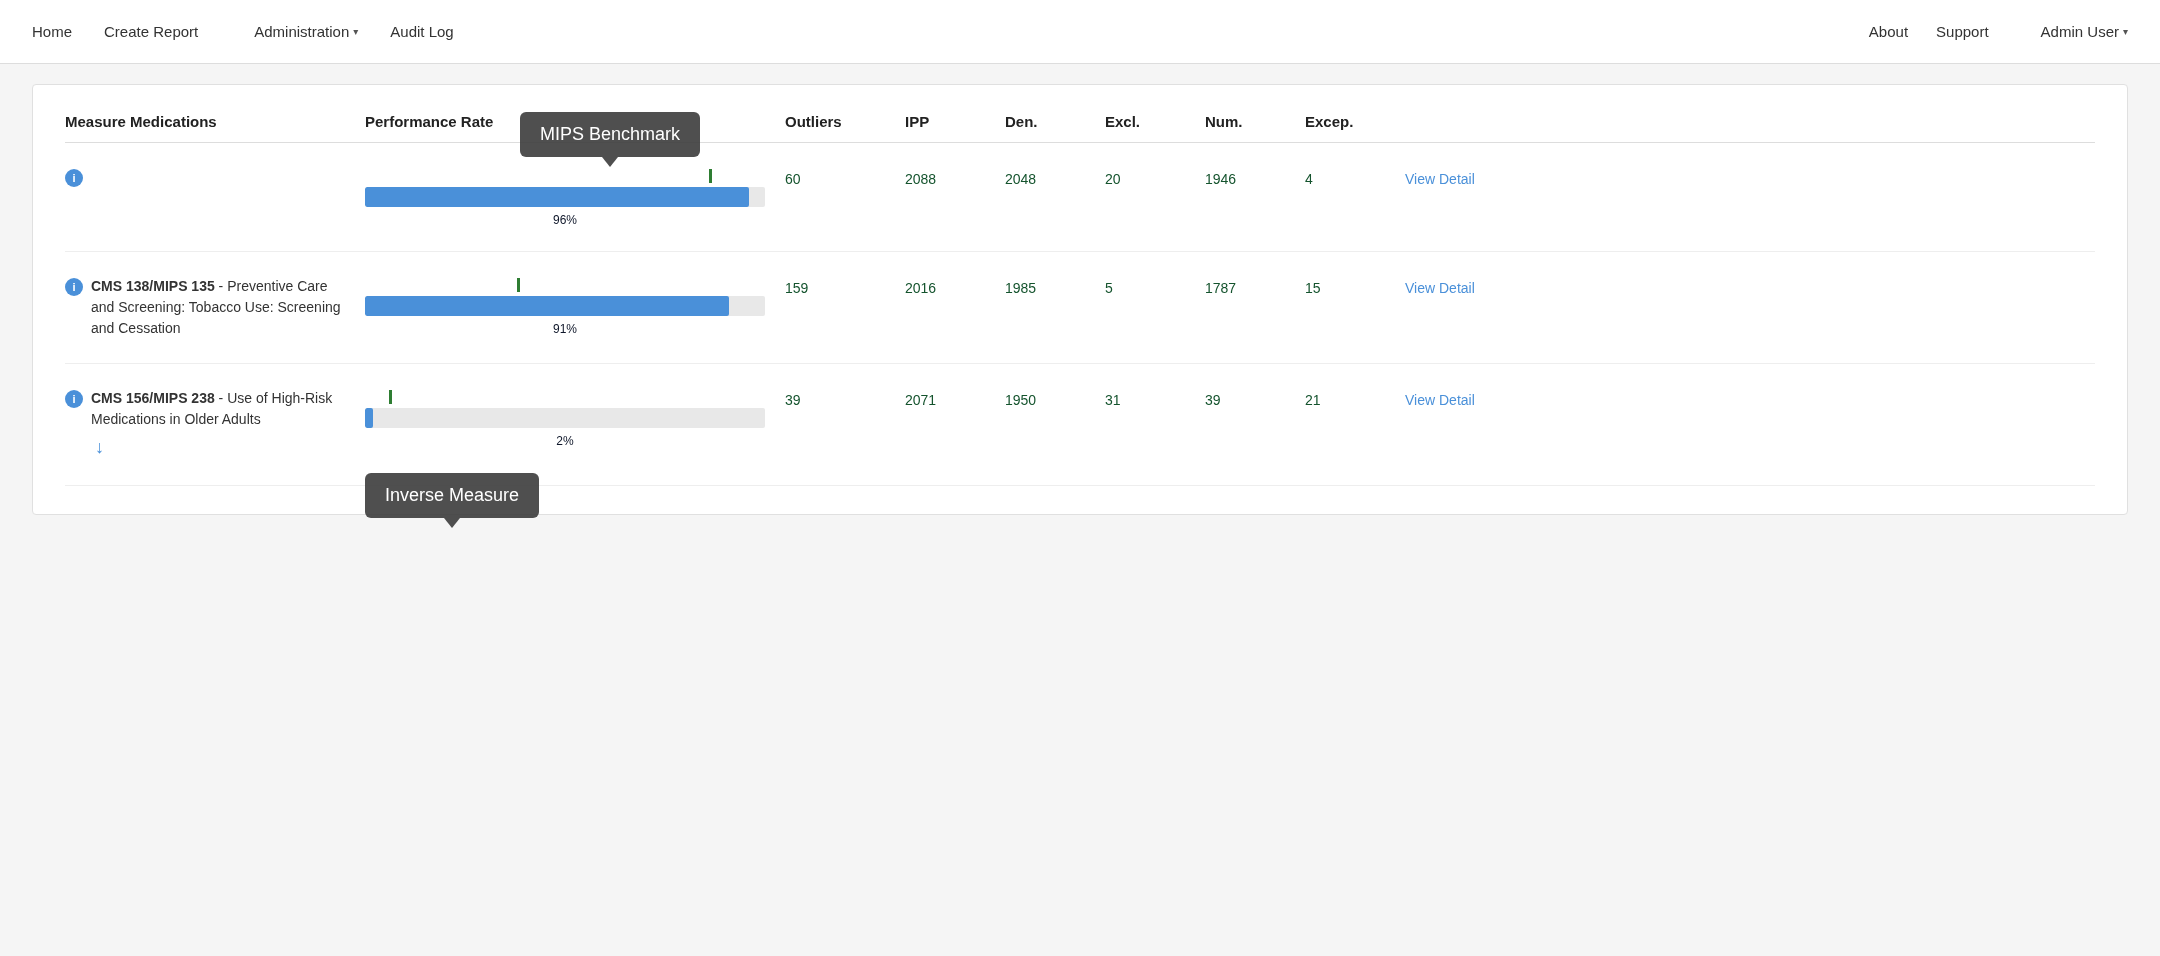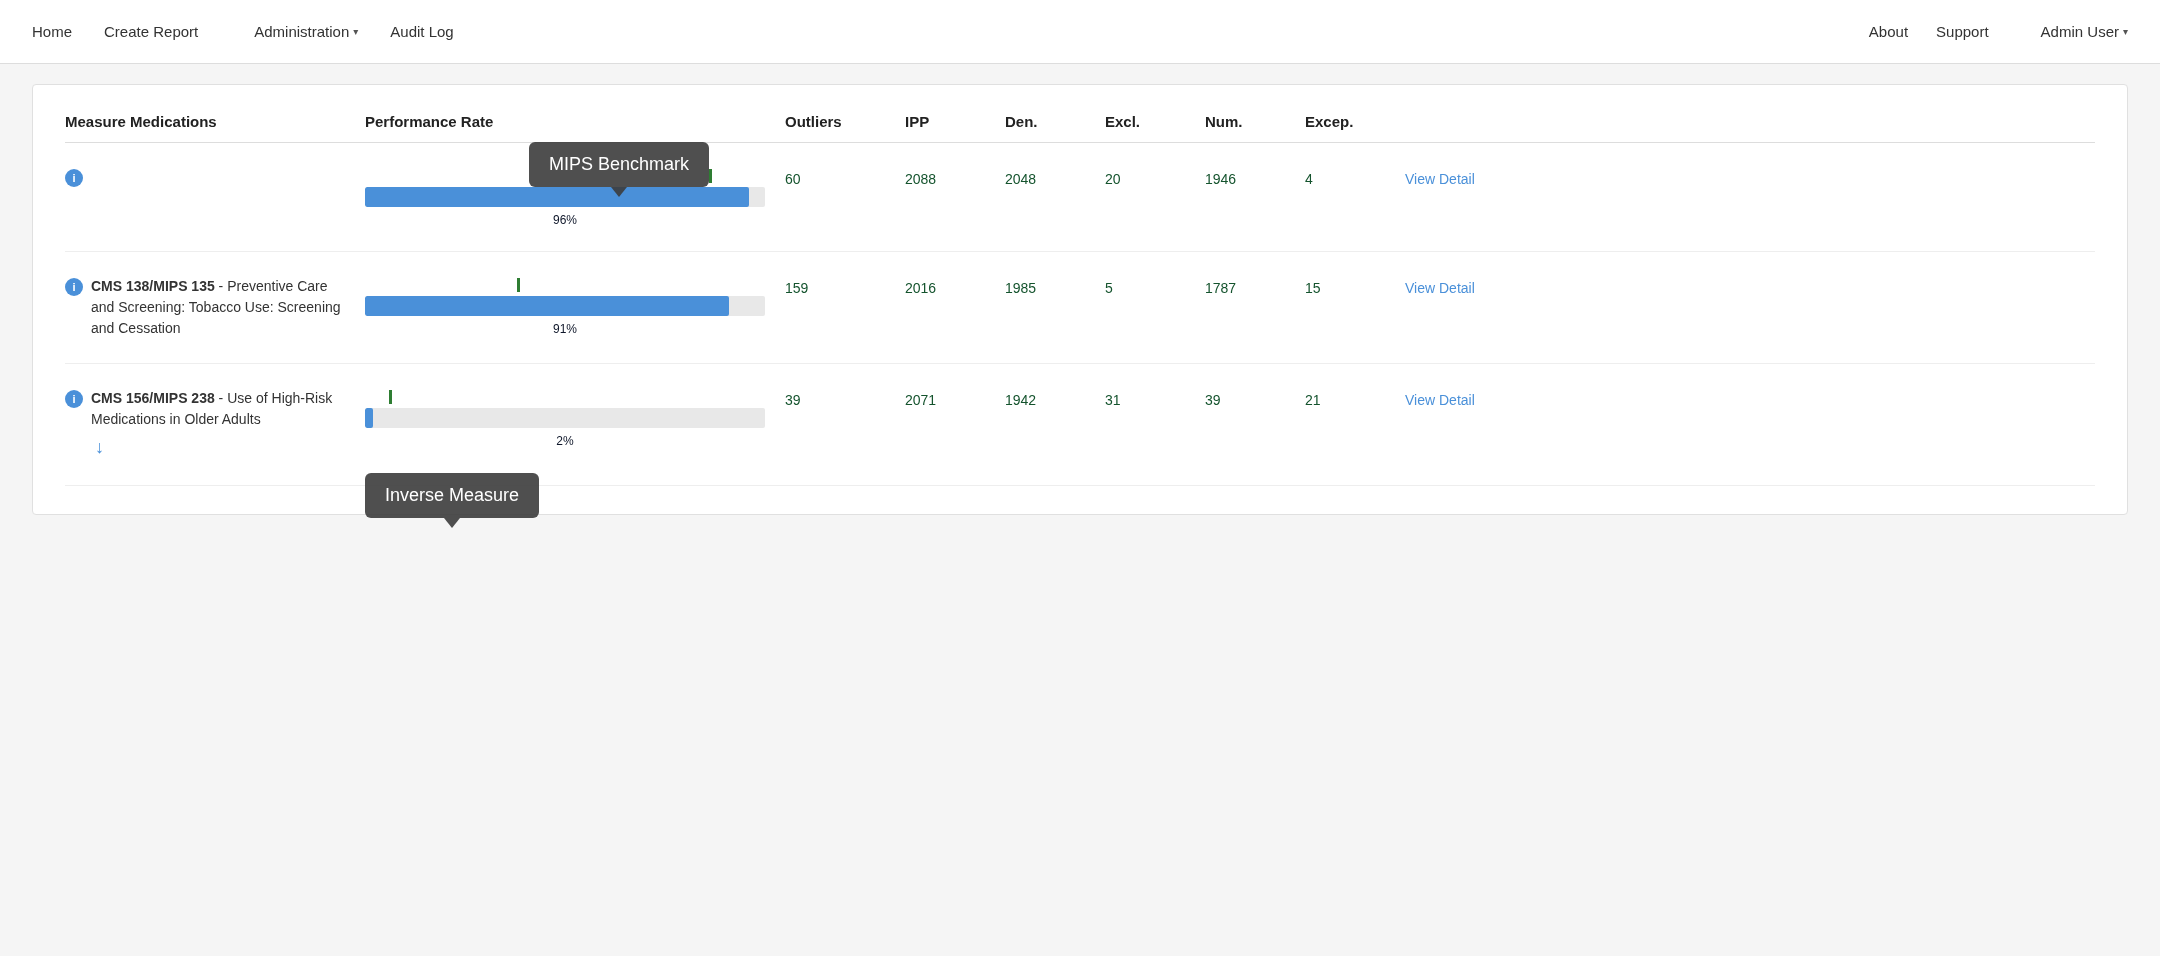--- a/index.html
+++ b/index.html
@@ -243,21 +243,21 @@
     <div></div>
   </div>
 
   <div class="table-row">
     <div class="measure-desc">
       <span class="info-icon">i</span>
     </div>
 
     <div class="performance-cell" style="position:relative;">
 
-      <div class="tooltip-box mips-tooltip" style="position:absolute; top:-55px; left:164px;margin-top:30px;">
+      <div class="tooltip-box mips-tooltip" style="position:absolute; top:-55px; left:155px;">
         <span>MIPS Benchmark</span>
       </div>
       <div class="benchmark-marker-row">
         <div class="benchmark-marker" style="left:86%;"></div>
       </div>
       <div class="bar-container">
         <div class="bar-fill" style="width:96%;"></div>
       </div>
       <div class="bar-percent">96%</div>
     </div>
@@ -321,20 +321,20 @@
       </div>
       <div class="bar-percent">2%</div>
 
       <div class="tooltip-box" style="position:absolute; bottom:-70px; left:0px; font-size:18px;">
         <span>Inverse Measure</span>
       </div>
     </div>
 
     <div class="cell-value">39</div>
     <div class="cell-value">2071</div>
-    <div class="cell-value">1942</div>
+    <div class="cell-value">1950</div>
     <div class="cell-value">31</div>
     <div class="cell-value">39</div>
     <div class="cell-value">21</div>
     <div class="view-detail-link">View Detail</div>
   </div>
 
 </div>
 
 </body></html>

